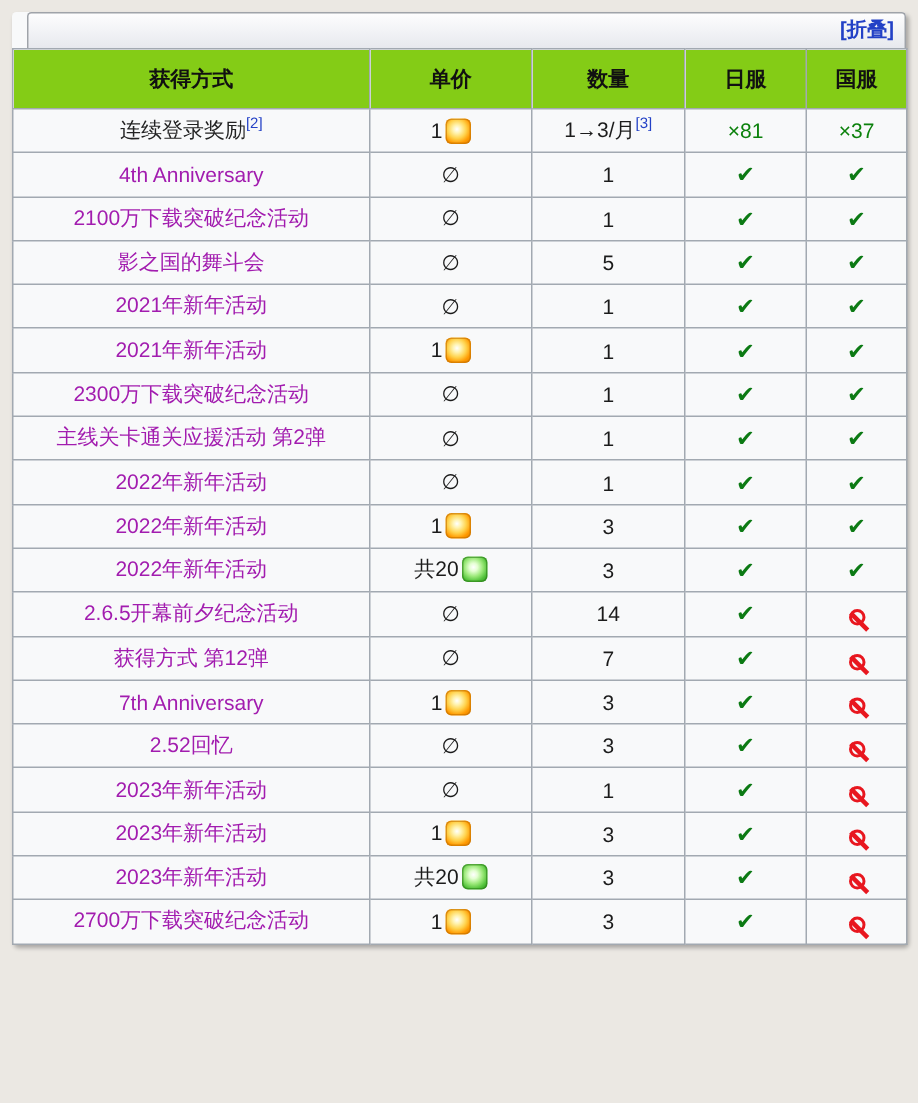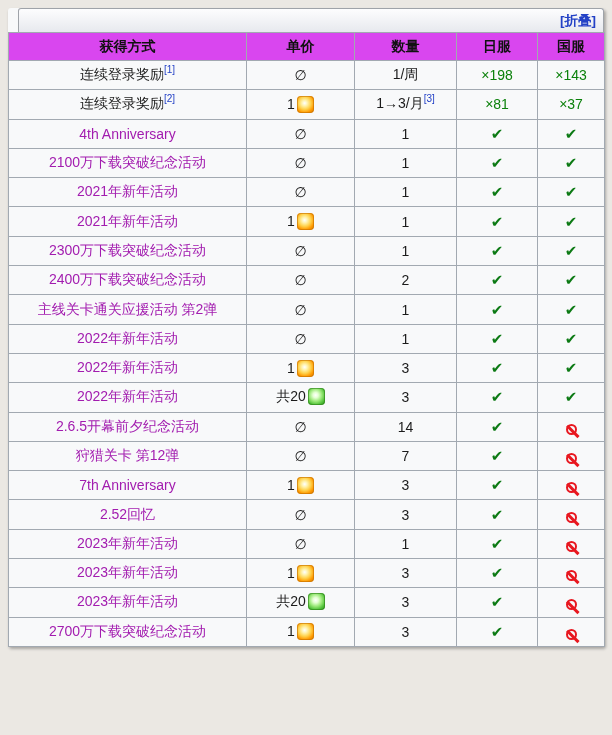--- a/index.html
+++ b/index.html
@@ -28,21 +28,21 @@
   }
   table {
     width:596px; border-collapse:collapse; table-layout:fixed;
   }
   th, td {
     border:1px solid #a2a9b1;
     text-align:center; vertical-align:middle;
     font-size:14px;
     overflow:hidden; white-space:nowrap;
   }
-  thead tr { height:28px; background:#d946ef; }
+  thead tr { height:40px; background:#84cc16; }
   th { font-weight:bold; color:#111; }
   tbody tr { height:29.3px; background:#f8f9fa; }
   .m-text { color:#222; }
   .m-text.link { color:#a21caf; cursor:pointer; }
   sup.ref {
     color:#2341c6; font-size:10px; cursor:pointer;
     vertical-align:super; line-height:0;
   }
   .count { color:#0b810b; }
   .check {
@@ -91,27 +91,20 @@
         <tr id="header-row">
           <th>获得方式</th>
           <th>单价</th>
           <th>数量</th>
           <th>日服</th>
           <th>国服</th>
         </tr>
       </thead>
     <tbody id="table-body">
         <tr>
-    <td class="c-method"><span class="m-text">连续登录奖励</span><sup class="m-sup ref">[1]</sup></td>
-    <td class="c-price"><span class="p-text">∅</span></td>
-    <td class="c-qty"><span class="q-text">1/周</span></td>
-    <td class="c-status jp-cell"><span class="count">×198</span></td>
-    <td class="c-status cn-cell"><span class="count">×143</span></td>
-  </tr>
-        <tr>
     <td class="c-method"><span class="m-text">连续登录奖励</span><sup class="m-sup ref">[2]</sup></td>
     <td class="c-price"><span class="p-text">1</span><span class="p-gem gem gold"></span></td>
     <td class="c-qty"><span class="q-text">1→3/月</span><sup class="q-sup ref">[3]</sup></td>
     <td class="c-status jp-cell"><span class="count">×81</span></td>
     <td class="c-status cn-cell"><span class="count">×37</span></td>
   </tr>
         <tr>
     <td class="c-method"><span class="m-text link">4th Anniversary</span></td>
     <td class="c-price"><span class="p-text">∅</span></td>
     <td class="c-qty"><span class="q-text">1</span></td>
@@ -119,44 +112,44 @@
     <td class="c-status cn-cell"><span class="check">✔</span></td>
   </tr>
         <tr>
     <td class="c-method"><span class="m-text link">2100万下载突破纪念活动</span></td>
     <td class="c-price"><span class="p-text">∅</span></td>
     <td class="c-qty"><span class="q-text">1</span></td>
     <td class="c-status jp-cell"><span class="check">✔</span></td>
     <td class="c-status cn-cell"><span class="check">✔</span></td>
   </tr>
         <tr>
+    <td class="c-method"><span class="m-text link">影之国的舞斗会</span></td>
+    <td class="c-price"><span class="p-text">∅</span></td>
+    <td class="c-qty"><span class="q-text">5</span></td>
+    <td class="c-status jp-cell"><span class="check">✔</span></td>
+    <td class="c-status cn-cell"><span class="check">✔</span></td>
+  </tr>
+        <tr>
     <td class="c-method"><span class="m-text link">2021年新年活动</span></td>
     <td class="c-price"><span class="p-text">∅</span></td>
     <td class="c-qty"><span class="q-text">1</span></td>
     <td class="c-status jp-cell"><span class="check">✔</span></td>
     <td class="c-status cn-cell"><span class="check">✔</span></td>
   </tr>
         <tr>
     <td class="c-method"><span class="m-text link">2021年新年活动</span></td>
     <td class="c-price"><span class="p-text">1</span><span class="p-gem gem gold"></span></td>
     <td class="c-qty"><span class="q-text">1</span></td>
     <td class="c-status jp-cell"><span class="check">✔</span></td>
     <td class="c-status cn-cell"><span class="check">✔</span></td>
   </tr>
         <tr>
     <td class="c-method"><span class="m-text link">2300万下载突破纪念活动</span></td>
     <td class="c-price"><span class="p-text">∅</span></td>
     <td class="c-qty"><span class="q-text">1</span></td>
-    <td class="c-status jp-cell"><span class="check">✔</span></td>
-    <td class="c-status cn-cell"><span class="check">✔</span></td>
-  </tr>
-        <tr>
-    <td class="c-method"><span class="m-text link">2400万下载突破纪念活动</span></td>
-    <td class="c-price"><span class="p-text">∅</span></td>
-    <td class="c-qty"><span class="q-text">2</span></td>
     <td class="c-status jp-cell"><span class="check">✔</span></td>
     <td class="c-status cn-cell"><span class="check">✔</span></td>
   </tr>
         <tr>
     <td class="c-method"><span class="m-text link">主线关卡通关应援活动 第2弹</span></td>
     <td class="c-price"><span class="p-text">∅</span></td>
     <td class="c-qty"><span class="q-text">1</span></td>
     <td class="c-status jp-cell"><span class="check">✔</span></td>
     <td class="c-status cn-cell"><span class="check">✔</span></td>
   </tr>
@@ -182,21 +175,21 @@
     <td class="c-status cn-cell"><span class="check">✔</span></td>
   </tr>
         <tr>
     <td class="c-method"><span class="m-text link">2.6.5开幕前夕纪念活动</span></td>
     <td class="c-price"><span class="p-text">∅</span></td>
     <td class="c-qty"><span class="q-text">14</span></td>
     <td class="c-status jp-cell"><span class="check">✔</span></td>
     <td class="c-status cn-cell"><span class="block"></span></td>
   </tr>
         <tr>
-    <td class="c-method"><span class="m-text link">狩猎关卡 第12弹</span></td>
+    <td class="c-method"><span class="m-text link">获得方式 第12弹</span></td>
     <td class="c-price"><span class="p-text">∅</span></td>
     <td class="c-qty"><span class="q-text">7</span></td>
     <td class="c-status jp-cell"><span class="check">✔</span></td>
     <td class="c-status cn-cell"><span class="block"></span></td>
   </tr>
         <tr>
     <td class="c-method"><span class="m-text link">7th Anniversary</span></td>
     <td class="c-price"><span class="p-text">1</span><span class="p-gem gem gold"></span></td>
     <td class="c-qty"><span class="q-text">3</span></td>
     <td class="c-status jp-cell"><span class="check">✔</span></td>

